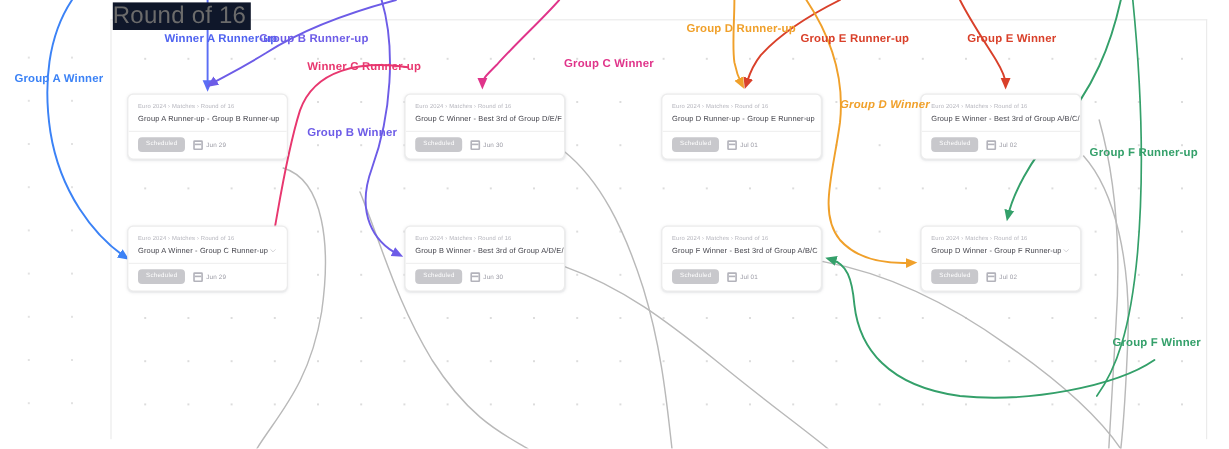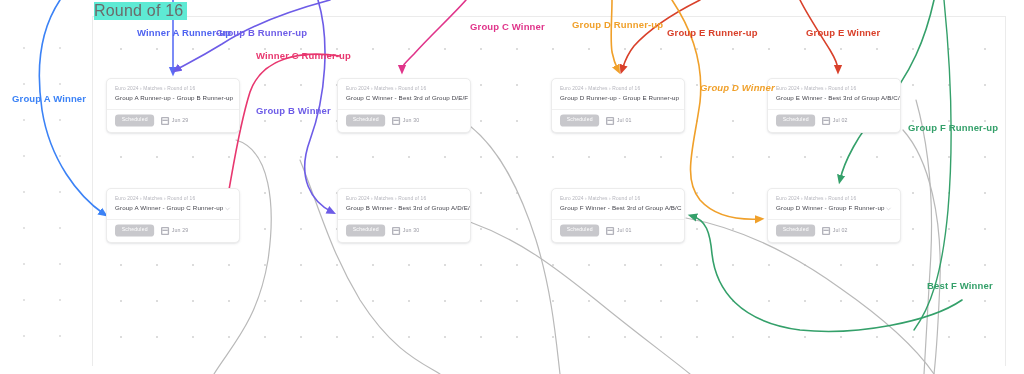--- a/index.html
+++ b/index.html
@@ -25,22 +25,22 @@
   .left-gutter{
     position:absolute;left:0;top:16px;width:92px;height:350px;
     background:#ffffff;
     background-image:radial-gradient(circle, #e2e2e2 0.9px, transparent 1px);
     background-size:36px 36px;
     background-position:6px 14px;
   }
 
   .round-title{
     position:absolute;left:94px;top:2px;
-    font-size:16px;color:#6b6b6b;letter-spacing:.2px;
-    background:#5eead4;padding:0 4px 0 0;z-index:6;
+    font-size:20px;color:#6b6b6b;letter-spacing:.2px;
+    background:#0f172a;padding:0 4px 0 0;z-index:6;
   }
 
   
   #links{position:absolute;left:0;top:0;width:1024px;height:374px;z-index:3;pointer-events:none;}
 
   
   .edge-label{
     position:absolute;z-index:7;
     font-size:9.5px;font-weight:bold;letter-spacing:.15px;
     white-space:nowrap;line-height:1;
@@ -155,43 +155,43 @@
       <path d="M672,0 C692,30 704,64 700,102 C694,146 682,178 700,200 C716,218 740,220 760,219" stroke="#f0a02a" marker-end="url(#ah-orange)"></path>
 
       <path d="M934,0 C926,36 912,74 880,110 C858,134 844,162 840,180" stroke="#34a06a" marker-end="url(#ah-green)"></path>
 
       <path d="M962,300 C930,322 856,336 800,330 C740,322 716,290 712,254 C710,232 706,220 692,216" stroke="#34a06a" marker-end="url(#ah-green)"></path>
 
       <path d="M944,0 C950,60 954,140 948,210 C942,276 930,308 914,330" stroke="#34a06a" stroke-width="1.4"></path>
     </g>
   </svg>
 
-  <div class="edge-label" style="left:12px;top:61px;color:#3b82f6;margin-top:33px;">Group A Winner</div>
+  <div class="edge-label" style="left:12px;top:61px;color:#3b82f6;">Group A Winner</div>
 
   <div class="edge-label" style="left:137px;top:28px;color:#4f63f0;">Winner A Runner-up</div>
 
   <div class="edge-label" style="left:216px;top:28px;color:#6d5ce7;">Group B Runner-up</div>
 
   <div class="edge-label" style="left:256px;top:51px;color:#e8376f;">Winner C Runner-up</div>
 
   <div class="edge-label" style="left:256px;top:106px;color:#6d5ce7;">Group B Winner</div>
 
-  <div class="edge-label" style="left:430px;top:22px;color:#e0348a;padding-left:40px;">Group C Winner</div>
+  <div class="edge-label" style="left:430px;top:49px;color:#e0348a;padding-left:40px;">Group C Winner</div>
 
   <div class="edge-label" style="left:572px;top:20px;color:#f0a02a;">Group D Runner-up</div>
 
   <div class="edge-label" style="left:667px;top:28px;color:#d9402a;">Group E Runner-up</div>
 
   <div class="edge-label" style="left:778px;top:28px;color:#d9402a;margin-left:28px;">Group E Winner</div>
 
   <div class="edge-label" style="left:700px;top:83px;color:#f0a02a;font-style:italic;">Group D Winner</div>
 
   <div class="edge-label" style="left:908px;top:123px;color:#34a06a;">Group F Runner-up</div>
 
-  <div class="edge-label" style="left:927px;top:281px;color:#34a06a;">Best F Winner</div>
+  <div class="edge-label" style="left:927px;top:281px;color:#34a06a;">Group F Winner</div>
 
   <div class="match-card" style="left:106px;top:78px;">
     <div class="card-top">
       <div class="breadcrumb">Euro 2024 › Matches › Round of 16</div>
       <div class="card-title-row">
         <div class="card-title">Group A Runner-up - Group B Runner-up</div>
         <svg class="chev" width="7" height="7" viewBox="0 0 10 10">
             <path d="M2 4 L5 7 L8 4" fill="none" stroke="#8a8a94" stroke-width="1"></path>
           </svg>
       </div>

